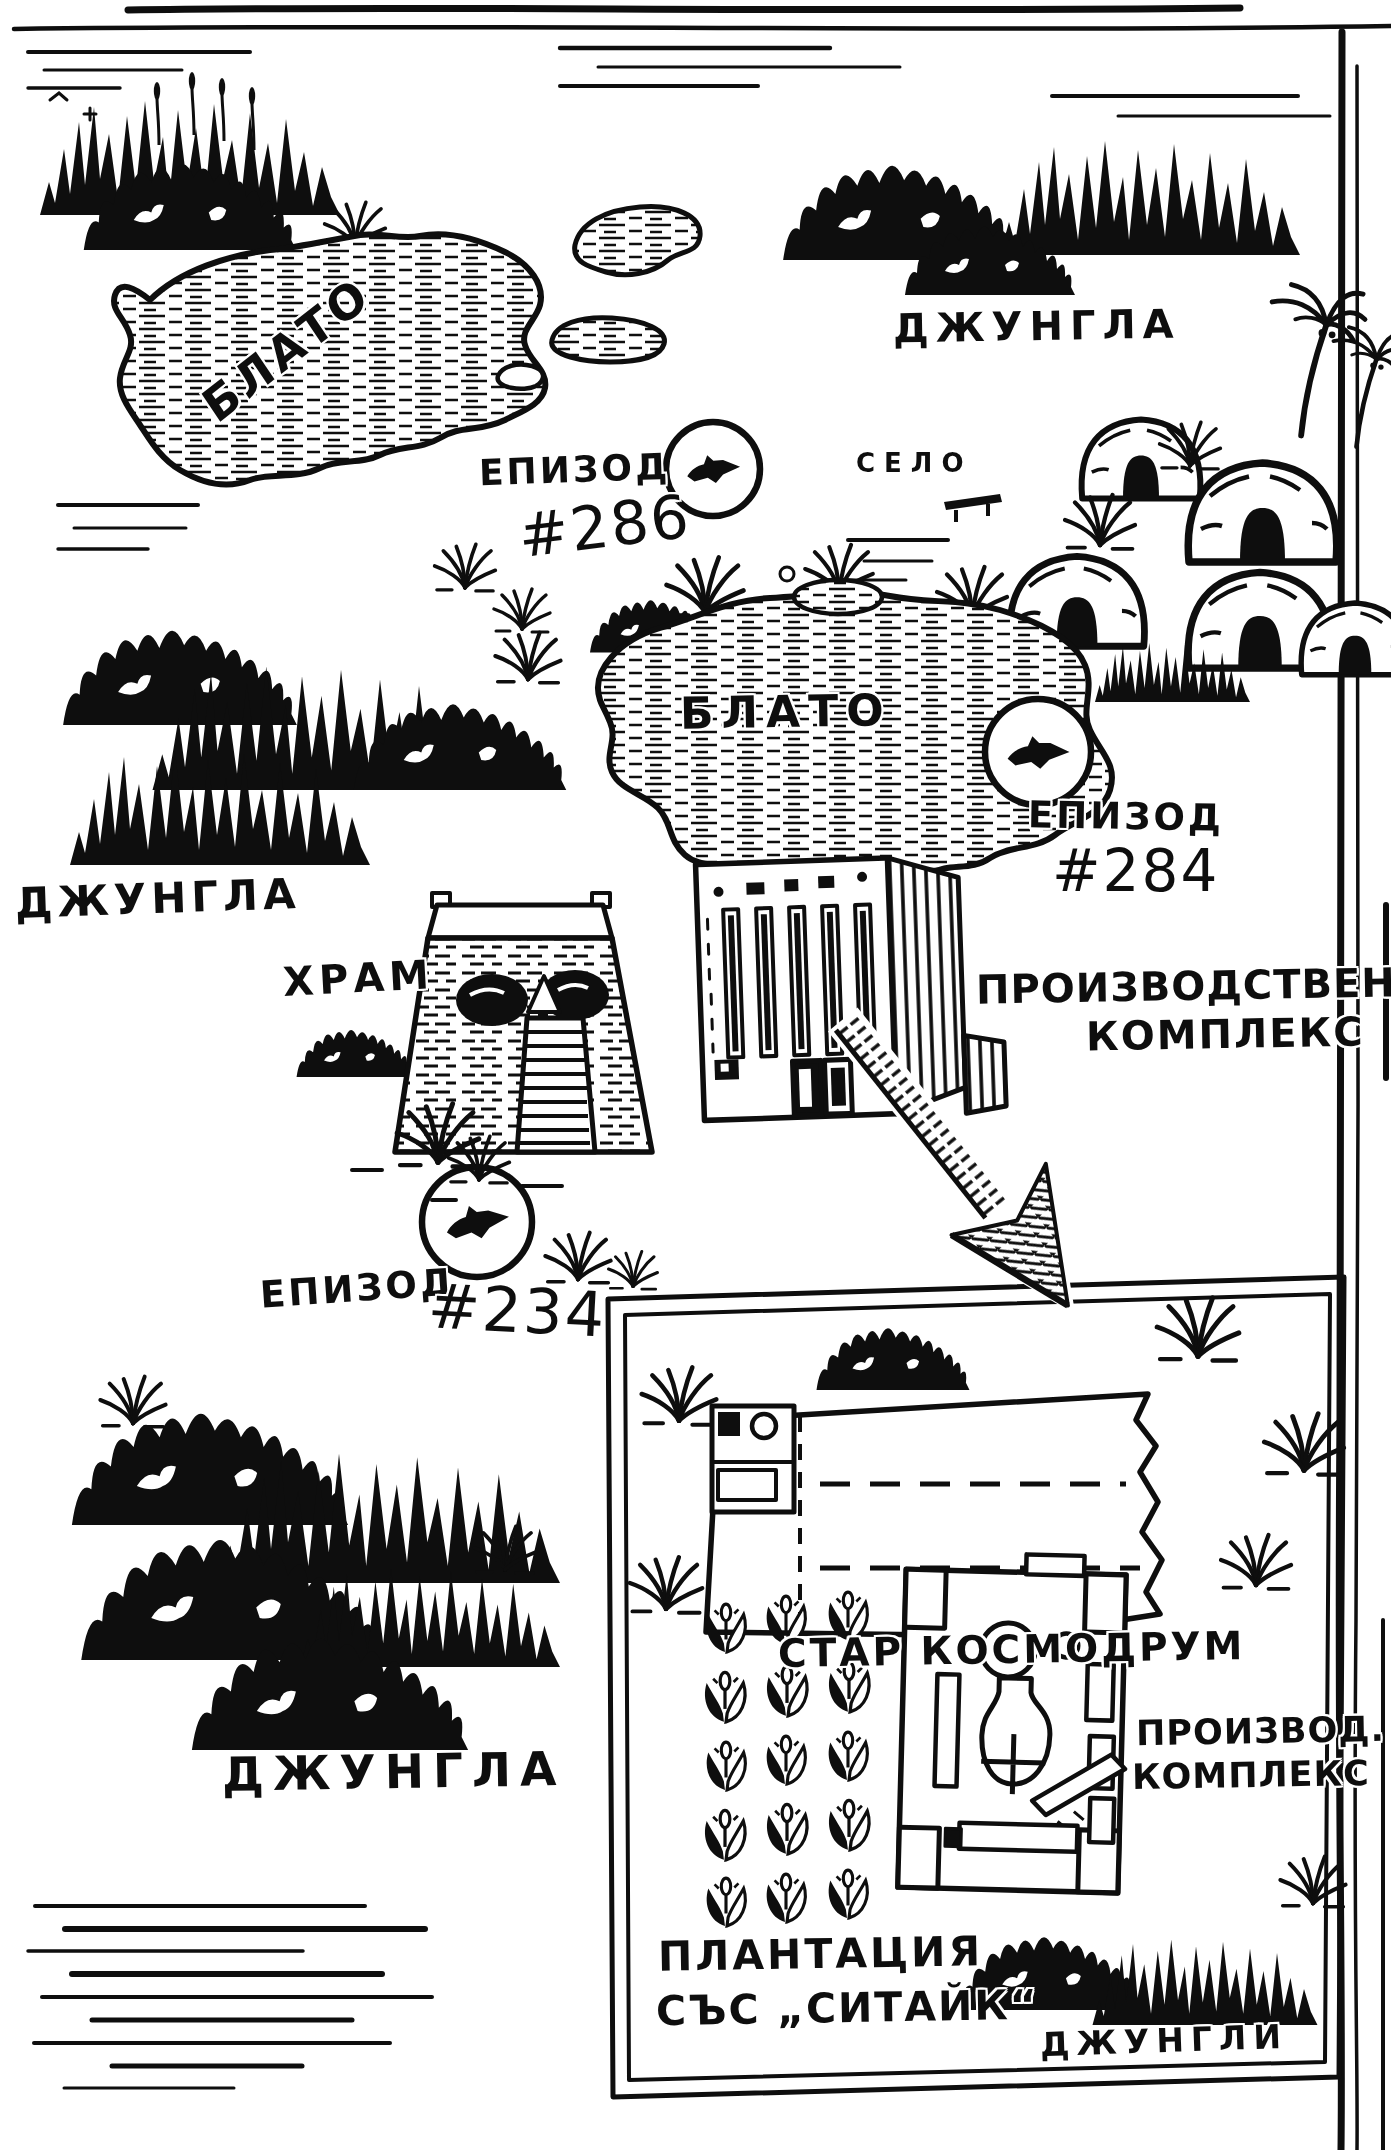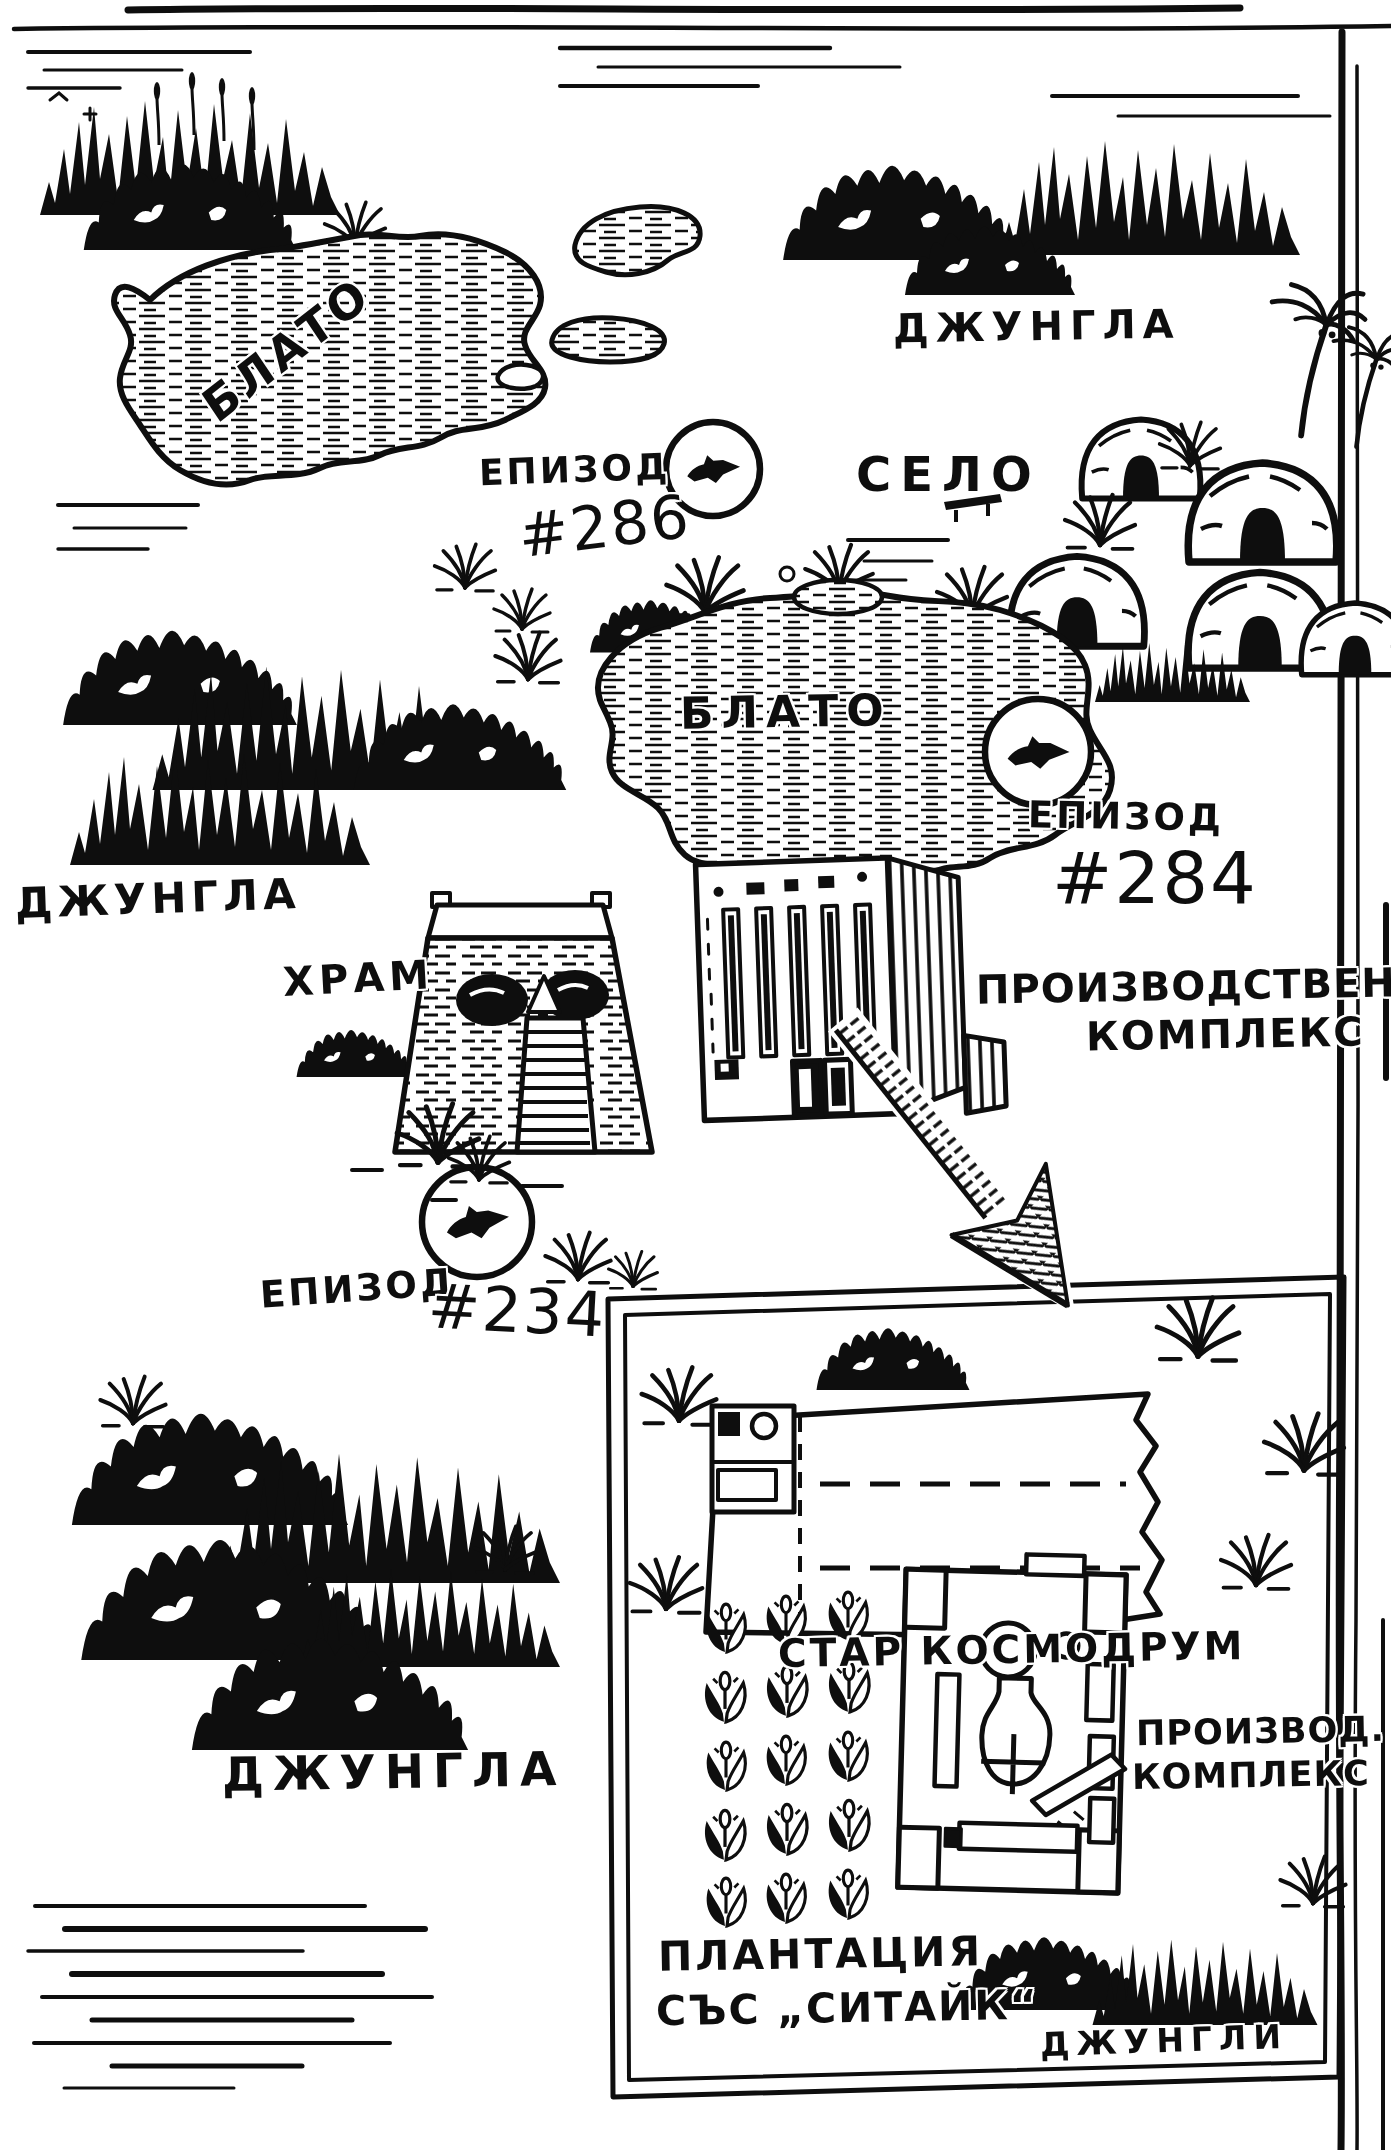--- a/index.html
+++ b/index.html
@@ -367,26 +367,26 @@
 </g>
 </svg>
 
 <div class="lbl" style="left:208px;top:388px;font-size:46px;transform:rotate(-38deg) skewX(-4deg);transform-origin:0 50%;">БЛАТО</div>
 
 <div class="lbl" style="left:893px;top:306px;font-size:40px;letter-spacing:7px;transform:rotate(-1deg);">ДЖУНГЛА</div>
 
 <div class="lbl" style="left:479px;top:452px;font-size:36px;letter-spacing:3px;transform:rotate(-2deg);">ЕПИЗОД</div>
 <div class="lbl num" style="left:518px;top:496px;font-size:60px;transform:rotate(-7deg);">#286</div>
 
-<div class="lbl" style="left:856px;top:450px;font-size:48px;letter-spacing:9px;">СЕЛО</div>
+<div class="lbl" style="left:856px;top:450px;font-size:26px;letter-spacing:9px;">СЕЛО</div>
 
 <div class="lbl" style="left:680px;top:690px;font-size:44px;letter-spacing:8px;transform:rotate(-1deg);">БЛАТО</div>
 
 <div class="lbl" style="left:1028px;top:798px;font-size:37px;letter-spacing:3px;transform:rotate(1deg);">ЕПИЗОД</div>
-<div class="lbl num" style="left:1052px;top:842px;font-size:72px;text-align:center;">#284</div>
+<div class="lbl num" style="left:1052px;top:842px;font-size:58px;text-align:center;">#284</div>
 
 <div class="lbl" style="left:15px;top:878px;font-size:42px;letter-spacing:5px;transform:rotate(-2deg);">ДЖУНГЛА</div>
 
 <div class="lbl" style="left:283px;top:958px;font-size:40px;letter-spacing:5px;transform:rotate(-3deg);">ХРАМ</div>
 
 <div class="lbl" style="left:976px;top:966px;font-size:40px;letter-spacing:1px;transform:rotate(-1deg);">ПРОИЗВОДСТВЕН</div>
 <div class="lbl" style="left:1086px;top:1014px;font-size:40px;letter-spacing:2px;transform:rotate(-1deg);">КОМПЛЕКС</div>
 
 <div class="lbl" style="left:260px;top:1270px;font-size:37px;letter-spacing:3px;transform:rotate(-4deg);">ЕПИЗОД</div>
 <div class="lbl num" style="left:428px;top:1280px;font-size:62px;transform:rotate(3deg);">#234</div>

